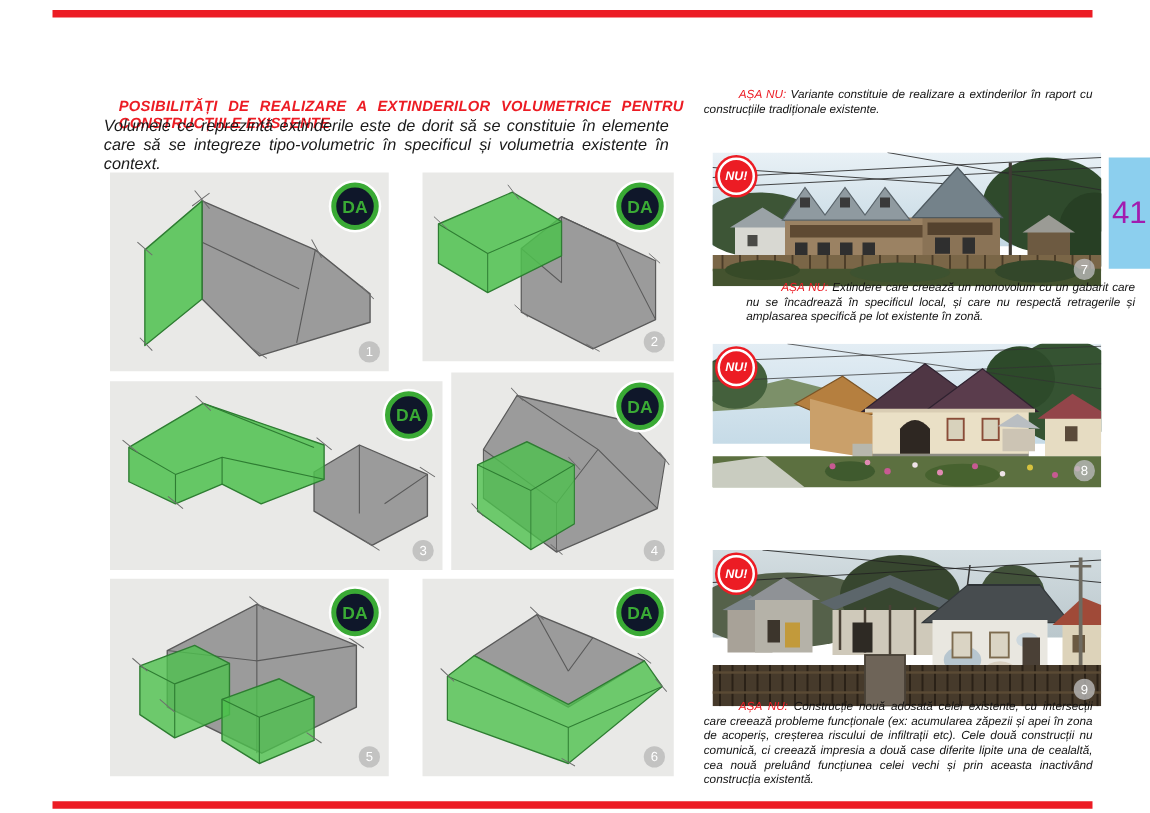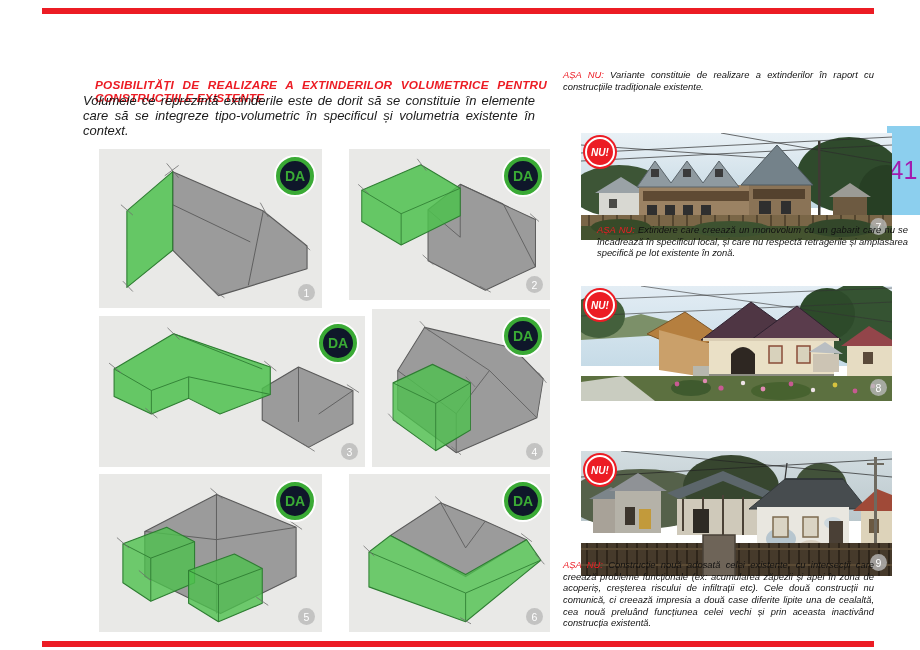--- a/index.html
+++ b/index.html
@@ -10,26 +10,26 @@
   .rule.bottom{top:641px;}
   .page-tab{position:absolute;left:887px;top:126px;width:33px;height:89px;background:#8ccfee;
             color:#a21caf;font-size:25px;display:flex;align-items:center;justify-content:center;}
   .title{position:absolute;left:83px;top:67px;width:452px;margin:12px;color:#ec1c24;
          font-size:11.8px;font-weight:bold;font-style:italic;line-height:1.07;
          text-align:justify;letter-spacing:.2px;}
   .intro{position:absolute;left:83px;top:93px;width:452px;margin:0;font-style:italic;
          font-size:13px;line-height:1.16;text-align:justify;}
   .caption{position:absolute;width:311px;margin:0;font-style:italic;font-size:9.4px;
            line-height:1.24;text-align:justify;color:#111;}
-  .cap-label{color:#ec1c24;}
+  .cap-label{color:#ec1c24;margin-left:28px;}
   .lead-caption{left:563px;top:69px;}
   .cap-7{left:597px;top:224px;}
   .cap-8{left:563px;top:385px;}
   .cap-9{left:563px;top:559px;}
-  figure{margin:16px;padding:2px;}
+  figure{margin:5px;padding:2px;}
   .panel{position:absolute;background:#e9e9e7;}
   .panel svg,.photo svg{display:block;width:100%;height:100%;}
   .photo{position:absolute;}
   .d1{left:83px;top:133px;width:219px;height:155px;}
   .d2{left:333px;top:133px;width:197px;height:147px;}
   .d3{left:83px;top:300px;width:262px;height:147px;}
   .d4{left:356px;top:293px;width:174px;height:154px;}
   .d5{left:83px;top:458px;width:219px;height:154px;}
   .d6{left:333px;top:458px;width:197px;height:154px;}
   .p7{left:563px;top:115px;width:311px;height:107px;}

